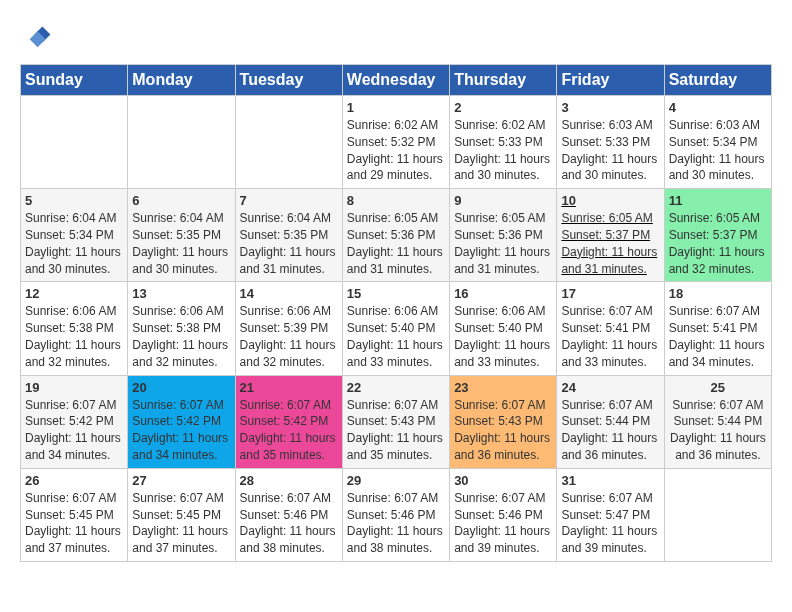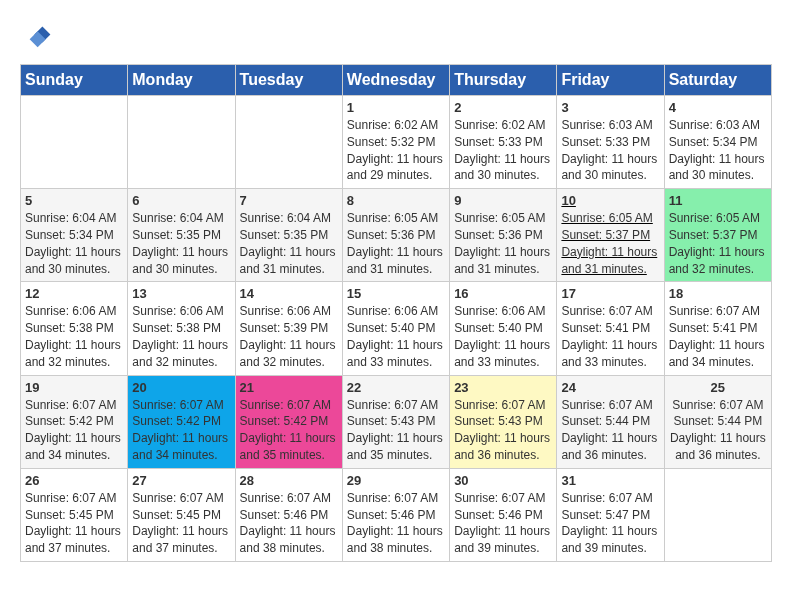--- a/index.html
+++ b/index.html
@@ -214,21 +214,21 @@
             <div class="day-info">Sunrise: 6:07 AM<br>Sunset: 5:42 PM<br>Daylight: 11 hours and 34 minutes.</div>
           </td>
           <td style="background: #ec4899;">
             <div class="day-number">21</div>
             <div class="day-info">Sunrise: 6:07 AM<br>Sunset: 5:42 PM<br>Daylight: 11 hours and 35 minutes.</div>
           </td>
           <td style="background: rgb(245, 245, 245);">
             <div class="day-number">22</div>
             <div class="day-info">Sunrise: 6:07 AM<br>Sunset: 5:43 PM<br>Daylight: 11 hours and 35 minutes.</div>
           </td>
-          <td style="background: #fef9c3; margin-top: 36px;">
+          <td style="background: #fdba74; margin-top: 36px;">
             <div class="day-number">23</div>
             <div class="day-info">Sunrise: 6:07 AM<br>Sunset: 5:43 PM<br>Daylight: 11 hours and 36 minutes.</div>
           </td>
           <td style="background: rgb(245, 245, 245);">
             <div class="day-number">24</div>
             <div class="day-info">Sunrise: 6:07 AM<br>Sunset: 5:44 PM<br>Daylight: 11 hours and 36 minutes.</div>
           </td>
           <td style="background: rgb(245, 245, 245); text-align: center;">
             <div class="day-number">25</div>
             <div class="day-info">Sunrise: 6:07 AM<br>Sunset: 5:44 PM<br>Daylight: 11 hours and 36 minutes.</div>

